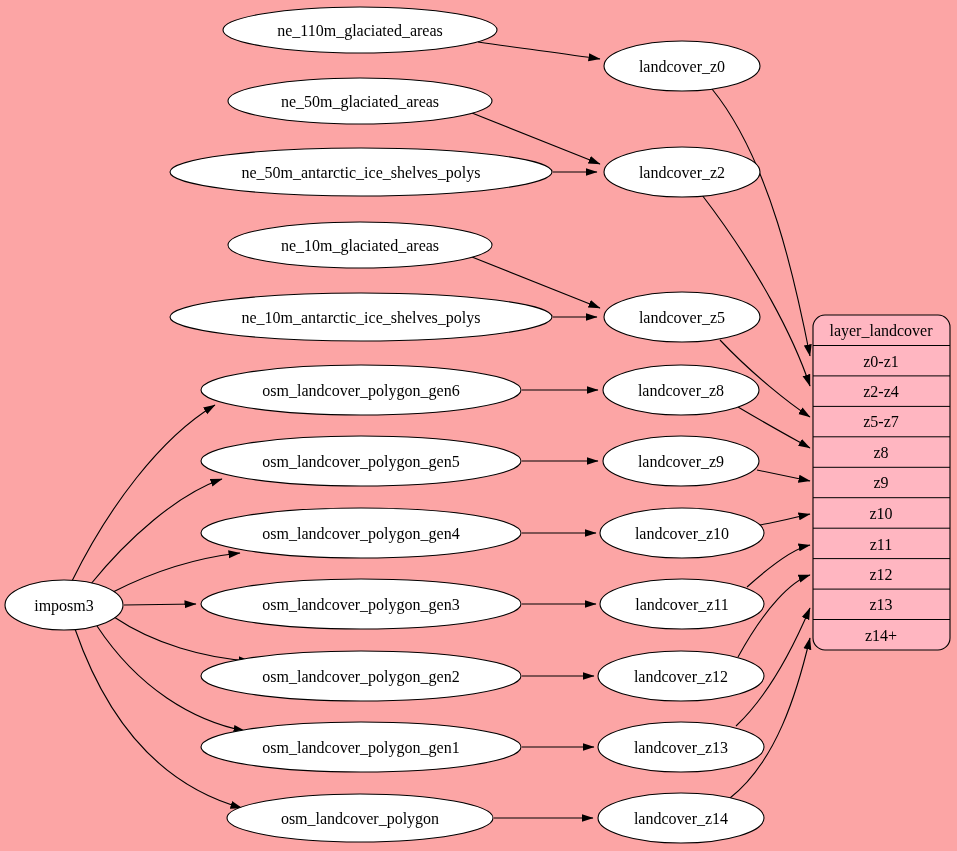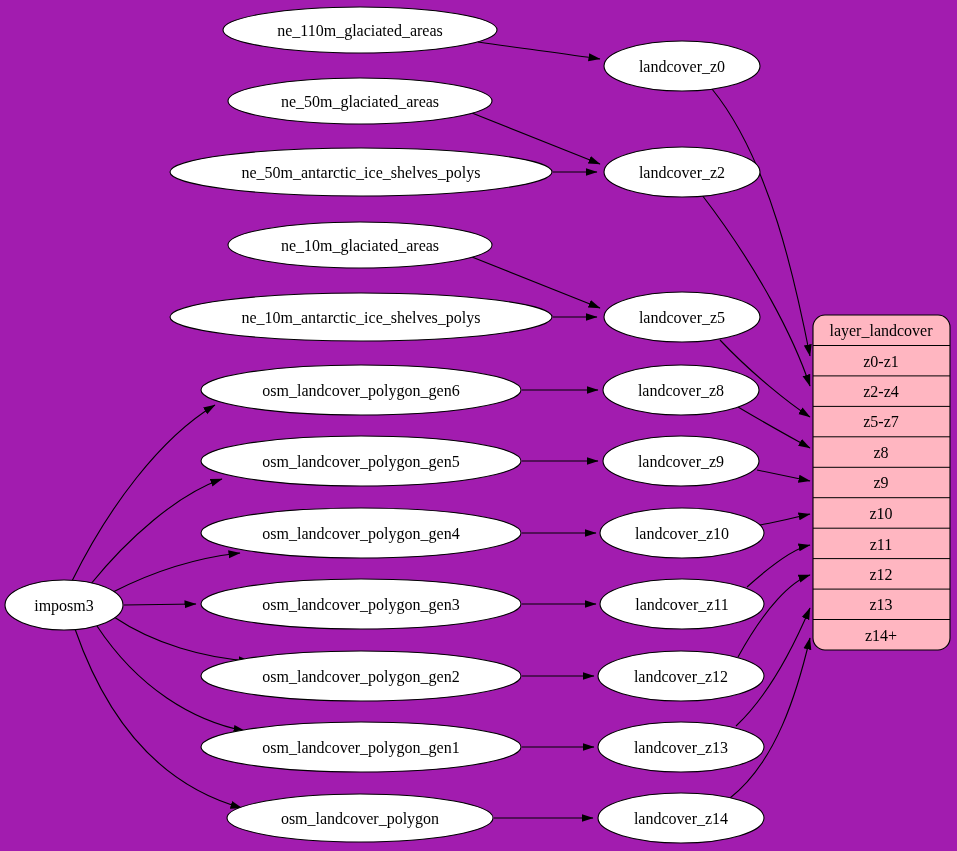--- a/index.html
+++ b/index.html
@@ -1,16 +1,16 @@
 <!DOCTYPE html>
 <html><head>
 <meta charset="utf-8">
 <style>
   html,body{margin:0;padding:0;background:#ffffff;}
-  #canvas{width:957px;height:851px;position:relative;background:#a21caf;}
+  #canvas{width:957px;height:851px;position:relative;background:#fca5a5;}
   svg{display:block;}
   .node ellipse{fill:#ffffff;stroke:#000000;stroke-width:1.1px;}
   .edge{fill:none;stroke:#000000;stroke-width:1.1px;marker-end:url(#arrowhead);}
   text{font-family:"Liberation Serif","DejaVu Serif",serif;font-size:16px;fill:#000000;
        text-anchor:middle;dominant-baseline:central;}
   .tbl-outline{stroke:#000000;stroke-width:1.1px;}
   .tbl-sep{stroke:#000000;stroke-width:1px;}
 </style>
 </head>
 <body>

